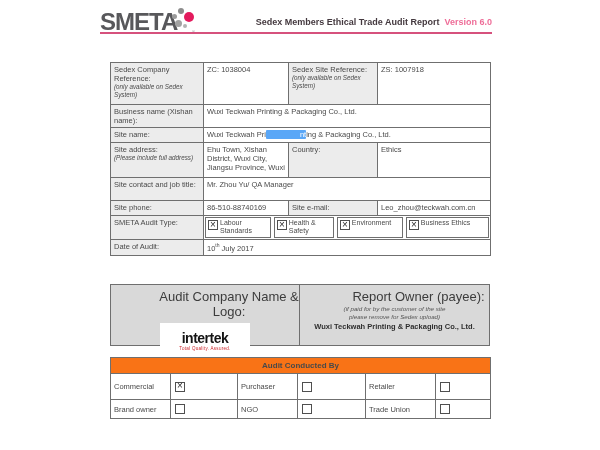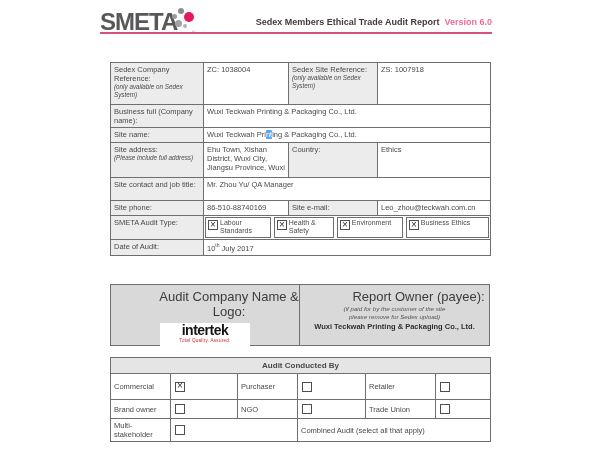--- a/index.html
+++ b/index.html
@@ -26,49 +26,49 @@
   .pink-rule { position:absolute; left:100px; top:32px; width:392px; height:2px; }
 
   
   table { border-collapse:collapse; table-layout:fixed; }
   td { border:1px solid #6f6f6f; font-size:7.5px; line-height:1.2; padding:2px 3px; vertical-align:top; overflow:hidden; }
   .t-details { position:absolute; left:110px; top:62px; width:380px; }
   .sec-head { background:#d9d9d9; text-align:center; font-weight:bold; font-size:8px; vertical-align:middle; padding:2px; }
   td.lbl { background:#ececec; }
   .note { font-style:italic; font-size:6.3px; display:block; }
   .sup { font-size:5px; vertical-align:super; }
-  .sel { background:#5aa7f7; color:#fff; border-radius:1px; }
+  .sel { background:#5aa7f7; color:#fff; border-radius:1px;padding-left:34px; }
 
   
   .cb { display:inline-block; width:8px; height:8px; border:1px solid #4f4f4f; position:relative;
         vertical-align:middle; background:#fff; flex:none; }
   .cb.checked::after { content:"\00d7"; position:absolute; left:0; top:-2.2px; width:8px; text-align:center;
         font-size:10px; color:#2f2f2f; line-height:11px; }
 
   .type-row-inner { display:flex; gap:3px; height:100%; }
   .type-box { border:1px solid #6f6f6f; display:flex; gap:2px; padding:1px 2px; font-size:7px; align-items:flex-start; }
   .type-box .cb { margin-top:1px; }
   .tb1 { width:62px; } .tb2 { width:56px; } .tb3 { width:60px; flex:none; } .tb4 { width:80px; }
 
   
   .grey-section { position:absolute; left:110px; top:284px; width:378px; height:60px; border:1px solid #6f6f6f;
                   background:#d9d9d9; display:flex; }
   .half { width:50%; text-align:center; padding-top:4px; box-sizing:border-box; }
   .half.left { border-right:1px solid #6f6f6f; }
   .half-title { font-size:13px; font-weight:normal; color:#3c3c3c;padding-left:48px; }
   .logo-box { width:90px; height:36px; background:#fff; margin:4px auto 0 auto; display:flex;
-              flex-direction:column; align-items:center; }
+              flex-direction:column; align-items:center; justify-content:center; }
   .intertek { font-size:14px; font-weight:bold; color:#141414; letter-spacing:-0.5px; line-height:14px; }
   .intertek-tag { font-size:4.5px; color:#cb2026; letter-spacing:0.3px; margin-top:1px; }
   .payee-note { font-style:italic; font-size:6.2px; line-height:1.3; color:#555; margin-top:1px; }
   .payee-value { font-size:7.5px; font-weight:bold; color:#2f2f2f; margin-top:1px; }
 
   
   .t-conducted { position:absolute; left:110px; top:357px; width:380px; }
-  .t-conducted .sec-head { background:#e5e5e5; }
+  .t-conducted .sec-head { background:#f97316; }
   .t-conducted td { vertical-align:middle; }
   td.cb-cell { padding-left:4px; background:#fff; }
 </style>
 </head>
 <body>
 
 <div class="page">
 
   <div class="logo-wrap">
     <span class="logo-text">SMETA</span>
@@ -101,21 +101,21 @@
         <span class="note">(only available on Sedex System)</span>
       </td>
       <td>ZC: 1038004</td>
       <td class="lbl">
         <span>Sedex Site Reference:</span>
         <span class="note">(only available on Sedex System)</span>
       </td>
       <td>ZS: 1007918</td>
     </tr>
     <tr style="height:23px;">
-      <td class="lbl">Business full (Company name):</td>
+      <td class="lbl">Business name (Xishan name):</td>
       <td colspan="3">Wuxi Teckwah Printing &amp; Packaging Co., Ltd.</td>
     </tr>
     <tr style="height:15px;">
       <td class="lbl">Site name:</td>
       <td colspan="3"><span>Wuxi Teckwah Pri</span><span class="sel">nt</span><span>ing &amp; Packaging Co., Ltd.</span></td>
     </tr>
     <tr style="height:35px;">
       <td class="lbl">
         <span>Site address:</span>
         <span class="note">(Please include full address)</span>
@@ -204,21 +204,16 @@
       <td class="cb-cell"><span class="cb"></span></td>
     </tr>
     <tr style="height:19px;">
       <td>Brand owner</td>
       <td class="cb-cell"><span class="cb"></span></td>
       <td>NGO</td>
       <td class="cb-cell"><span class="cb"></span></td>
       <td>Trade Union</td>
       <td class="cb-cell"><span class="cb"></span></td>
     </tr>
-    <tr style="height:21px;">
-      <td>Multi-stakeholder</td>
-      <td class="cb-cell" colspan="2"><span class="cb"></span></td>
-      <td colspan="3">Combined Audit (select all that apply)</td>
-    </tr>
   </tbody>
     </table>
 
 </div>
 
 </body></html>

